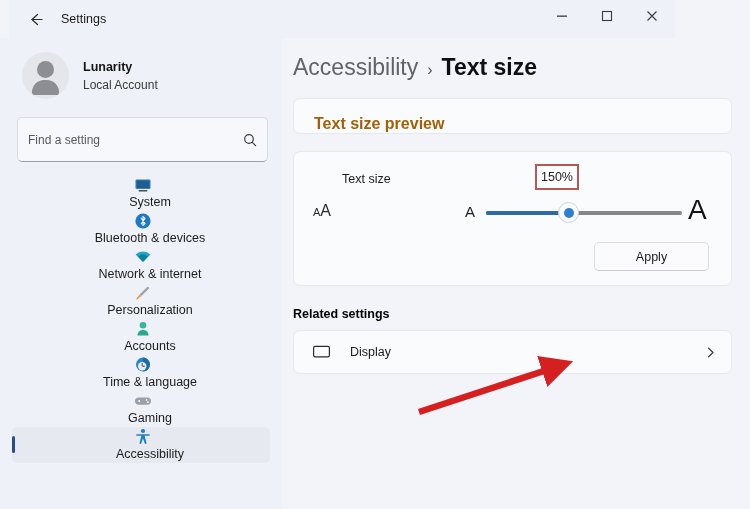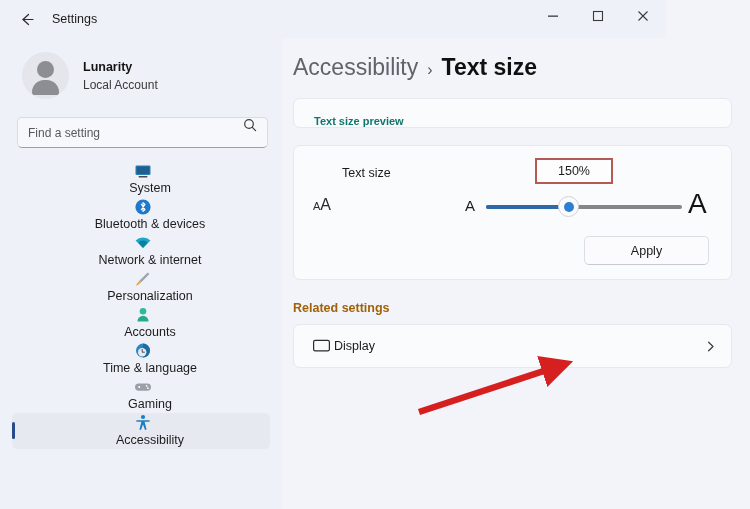--- a/index.html
+++ b/index.html
@@ -11,21 +11,21 @@
   }
   .window {
     position: relative;
     width: 750px; height: 509px;
     background: #f3f4f9;
     overflow: hidden;
   }
 
   
   .titlebar {
-    position: absolute; top: 0; left: 0;
+    position: absolute; top: 0; left: 9px;
     width: 666px; height: 38px;
     display: flex; align-items: center;
     background: #eef1f7;
   }
   .back-btn {
     width: 32px; height: 30px;
     margin-left: 10px;
     display: flex; align-items: center; justify-content: center;
     border-radius: 5px;
     color: #2b2b2b;
@@ -71,26 +71,26 @@
     position: absolute; width: 27px; height: 15px;
     border-radius: 13px 13px 3px 3px;
     background: #8c8e93; left: 10px; top: 28px;
   }
   .acct-text { margin-left: 14px; }
   .acct-name { font-size: 12.5px; font-weight: bold; color: #141414; line-height: 16px; }
   .acct-sub  { font-size: 12px; color: #3a3a3a; line-height: 16px; margin-top: 2px; }
 
   .search-wrap {
     margin: 8px 14px 0 17px;
-    height: 31px;
+    height: 45px;
     background: #f7f8fb;
     border: 1px solid #d8dbe3;
     border-bottom: 1px solid #9aa0ad;
     border-radius: 5px;
-    display: flex; 
+    display: flex; align-items: center;
     padding: 0 10px;
   }
   .search-wrap input {
     flex: 1; border: none; outline: none; background: transparent;
     font-family: "Liberation Sans", sans-serif;
     font-size: 12px; color: #3d3d3d;
   }
   .search-wrap input::placeholder { color: #56595f; }
   .search-ico { color: #3b3b3b; display: flex; }
 
@@ -130,36 +130,36 @@
   .crumb-sep { font-size: 16px; color: #55585f; margin: 0 9px; }
   .crumb-current { font-size: 23px; font-weight: bold; color: #101010; }
 
   .card {
     margin: 17px 18px 0 11px;
     background: #fafbfd;
     border: 1px solid #e6e8ee;
     border-radius: 7px;
   }
   .card-title {
-    font-size: 11px; font-weight: bold; color: #0f766e;
+    font-size: 16px; font-weight: bold; color: #a16207;
     padding: 16px 0 0 20px;
   }
   .preview-text {
     font-size: 20.5px; line-height: 30px; color: #4b4e54;
     padding: 9px 22px 18px 20px;
   }
 
   .slider-card { position: relative; padding-bottom: 14px; }
   .row-label {
     font-size: 12.5px; color: #1b1b1b;
     padding: 20px 0 0 48px;
   }
   .badge {
     position: absolute; left: 241px; top: 12px;
-    width: 78px; height: 26px;
+    width: 44px; height: 26px;
     border: 2px solid #b35a55;
     background: #fdfdfd;
     display: flex; align-items: center; justify-content: center;
     font-size: 12.5px; color: #1c1c1c;
   }
   .slider-row {
     position: relative;
     display: flex; align-items: center;
     height: 42px;
     margin-top: 6px;
@@ -195,44 +195,44 @@
     background: #fafbfd;
     border: 1px solid #cfd2d9;
     display: flex; align-items: center; justify-content: center;
   }
   .thumb::after {
     content: ""; width: 10px; height: 10px; border-radius: 50%;
     background: #2f7fd1;
   }
   .apply-row { display: flex; justify-content: flex-end; padding: 8px 22px 0 0; }
   .apply-btn {
-    width: 125px; height: 29px;
+    width: 115px; height: 29px;
     background: #fbfbfd;
     border: 1px solid #dcdee4;
     border-bottom-color: #c8cad1;
     border-radius: 5px;
     font-family: "Liberation Sans", sans-serif;
     font-size: 12.5px; color: #1a1a1a;
   }
 
   .related-title {
-    font-size: 12.5px; font-weight: bold; color: #a16207;
+    font-size: 12.5px; font-weight: bold; color: #000000;
     padding: 21px 0 0 11px;
   }
   .related-card {
     margin: 9px 18px 0 11px;
     background: #fafbfd;
     border: 1px solid #e6e8ee;
     border-radius: 7px;
     height: 44px;
     display: flex; align-items: center;
     padding: 0 14px 0 18px;
   }
   .related-ico { width: 22px; color: #2b2b2b; display: flex; align-items: center; }
-  .related-label { flex: 1; font-size: 12.5px; color: #1b1b1b; margin-left: 0; }
+  .related-label { flex: 1; font-size: 12.5px; color: #1b1b1b; margin-left: 16px; }
   .related-chev { color: #3a3a3a; display: flex; }
 
   
   .annot { position: absolute; left: 0; top: 0; width: 750px; height: 509px; pointer-events: none; }
 </style>
 </head>
 <body>
 
 <div class="window">
 

